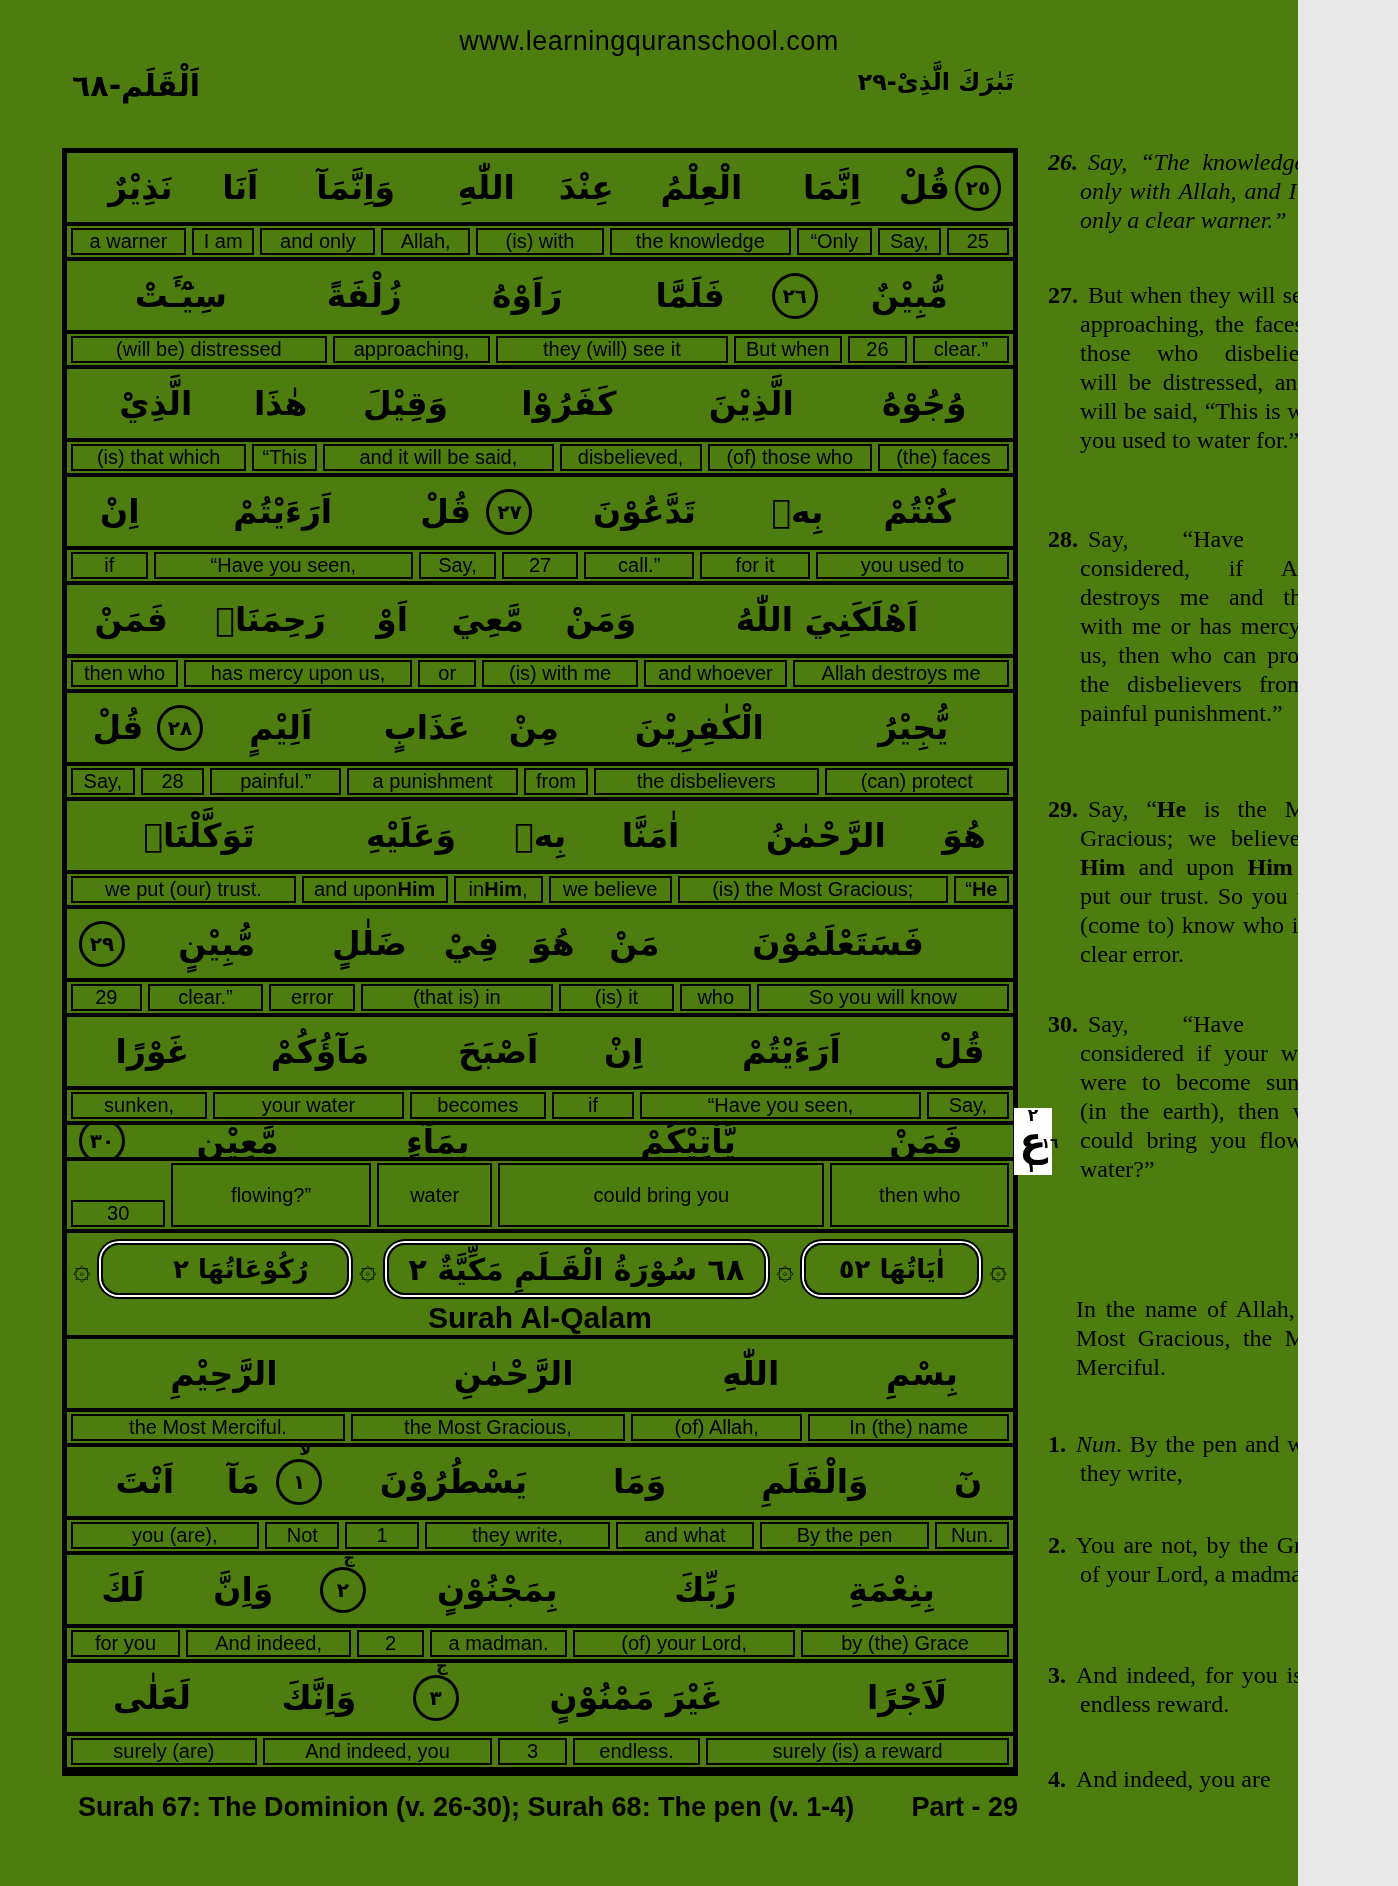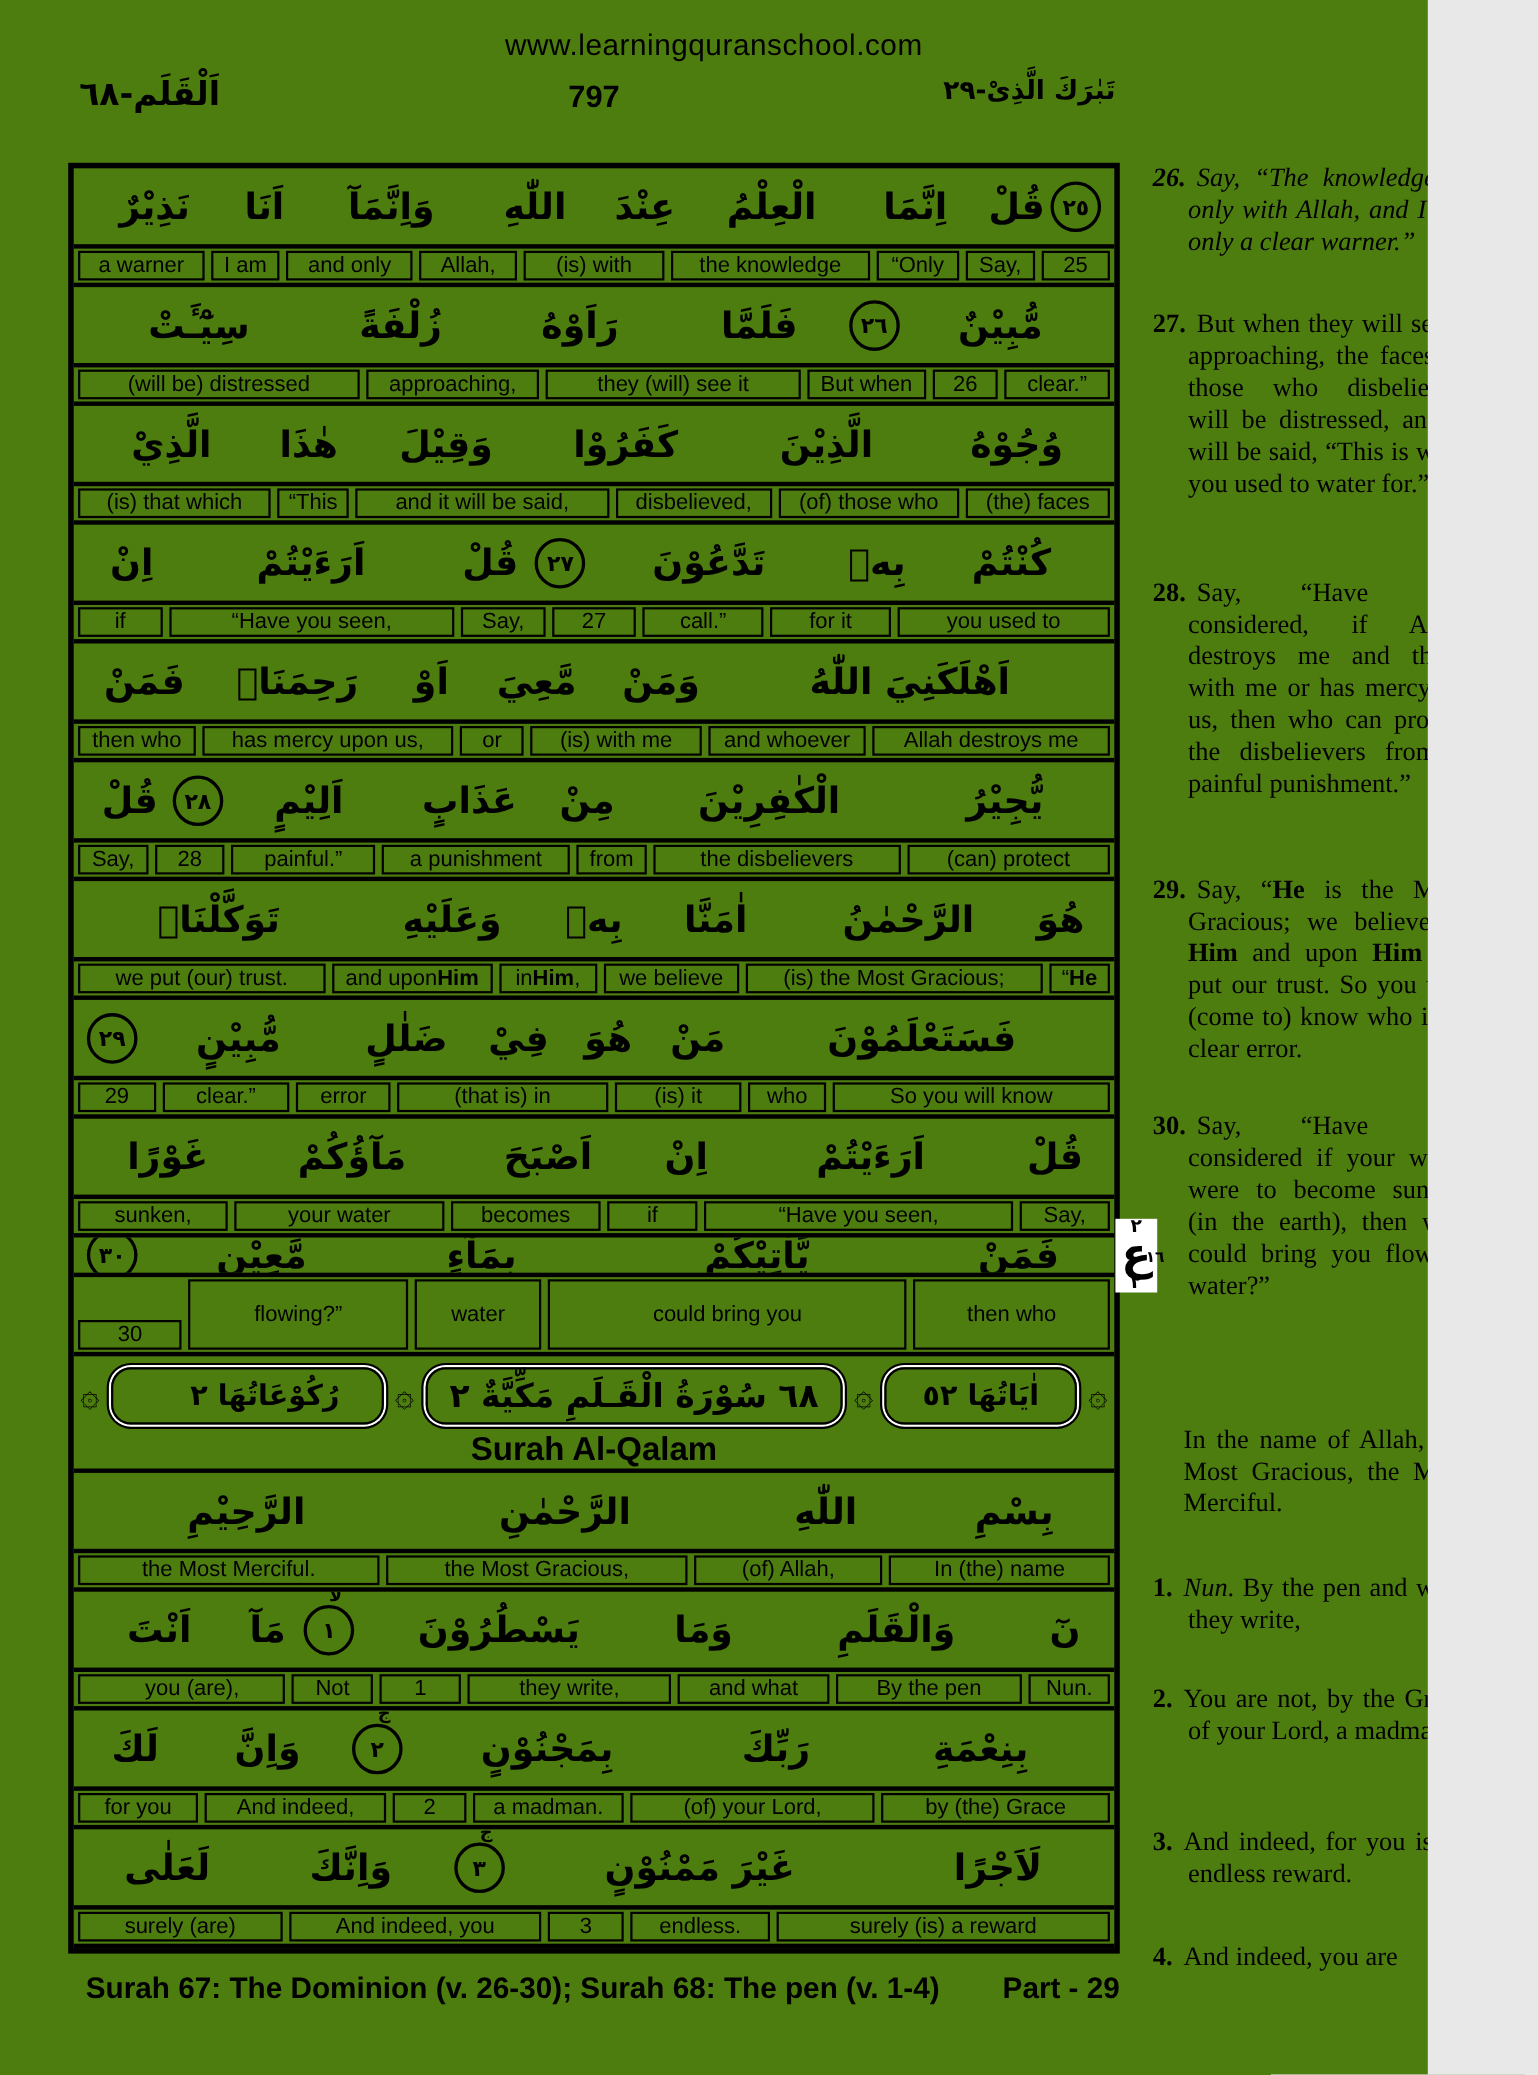--- a/index.html
+++ b/index.html
@@ -71,21 +71,20 @@
 </style>
 </head>
 <body>
 
 <div class="page">
 
   <div class="site-url">www.learningquranschool.com</div>
 
   <div class="page-head">
     <div class="ph-left">اَلْقَلَم-٦٨</div>
-    <div class="ph-center">797</div>
     <div class="ph-right">تَبٰرَكَ الَّذِىْ-٢٩</div>
   </div>
 
   <div class="qtable">
     <div id="rows-top" class="rows">
         <div class="block">
           <div class="ar-row" dir="rtl">
             <span class="vmark">
               <span>٢٥</span>
             </span>

